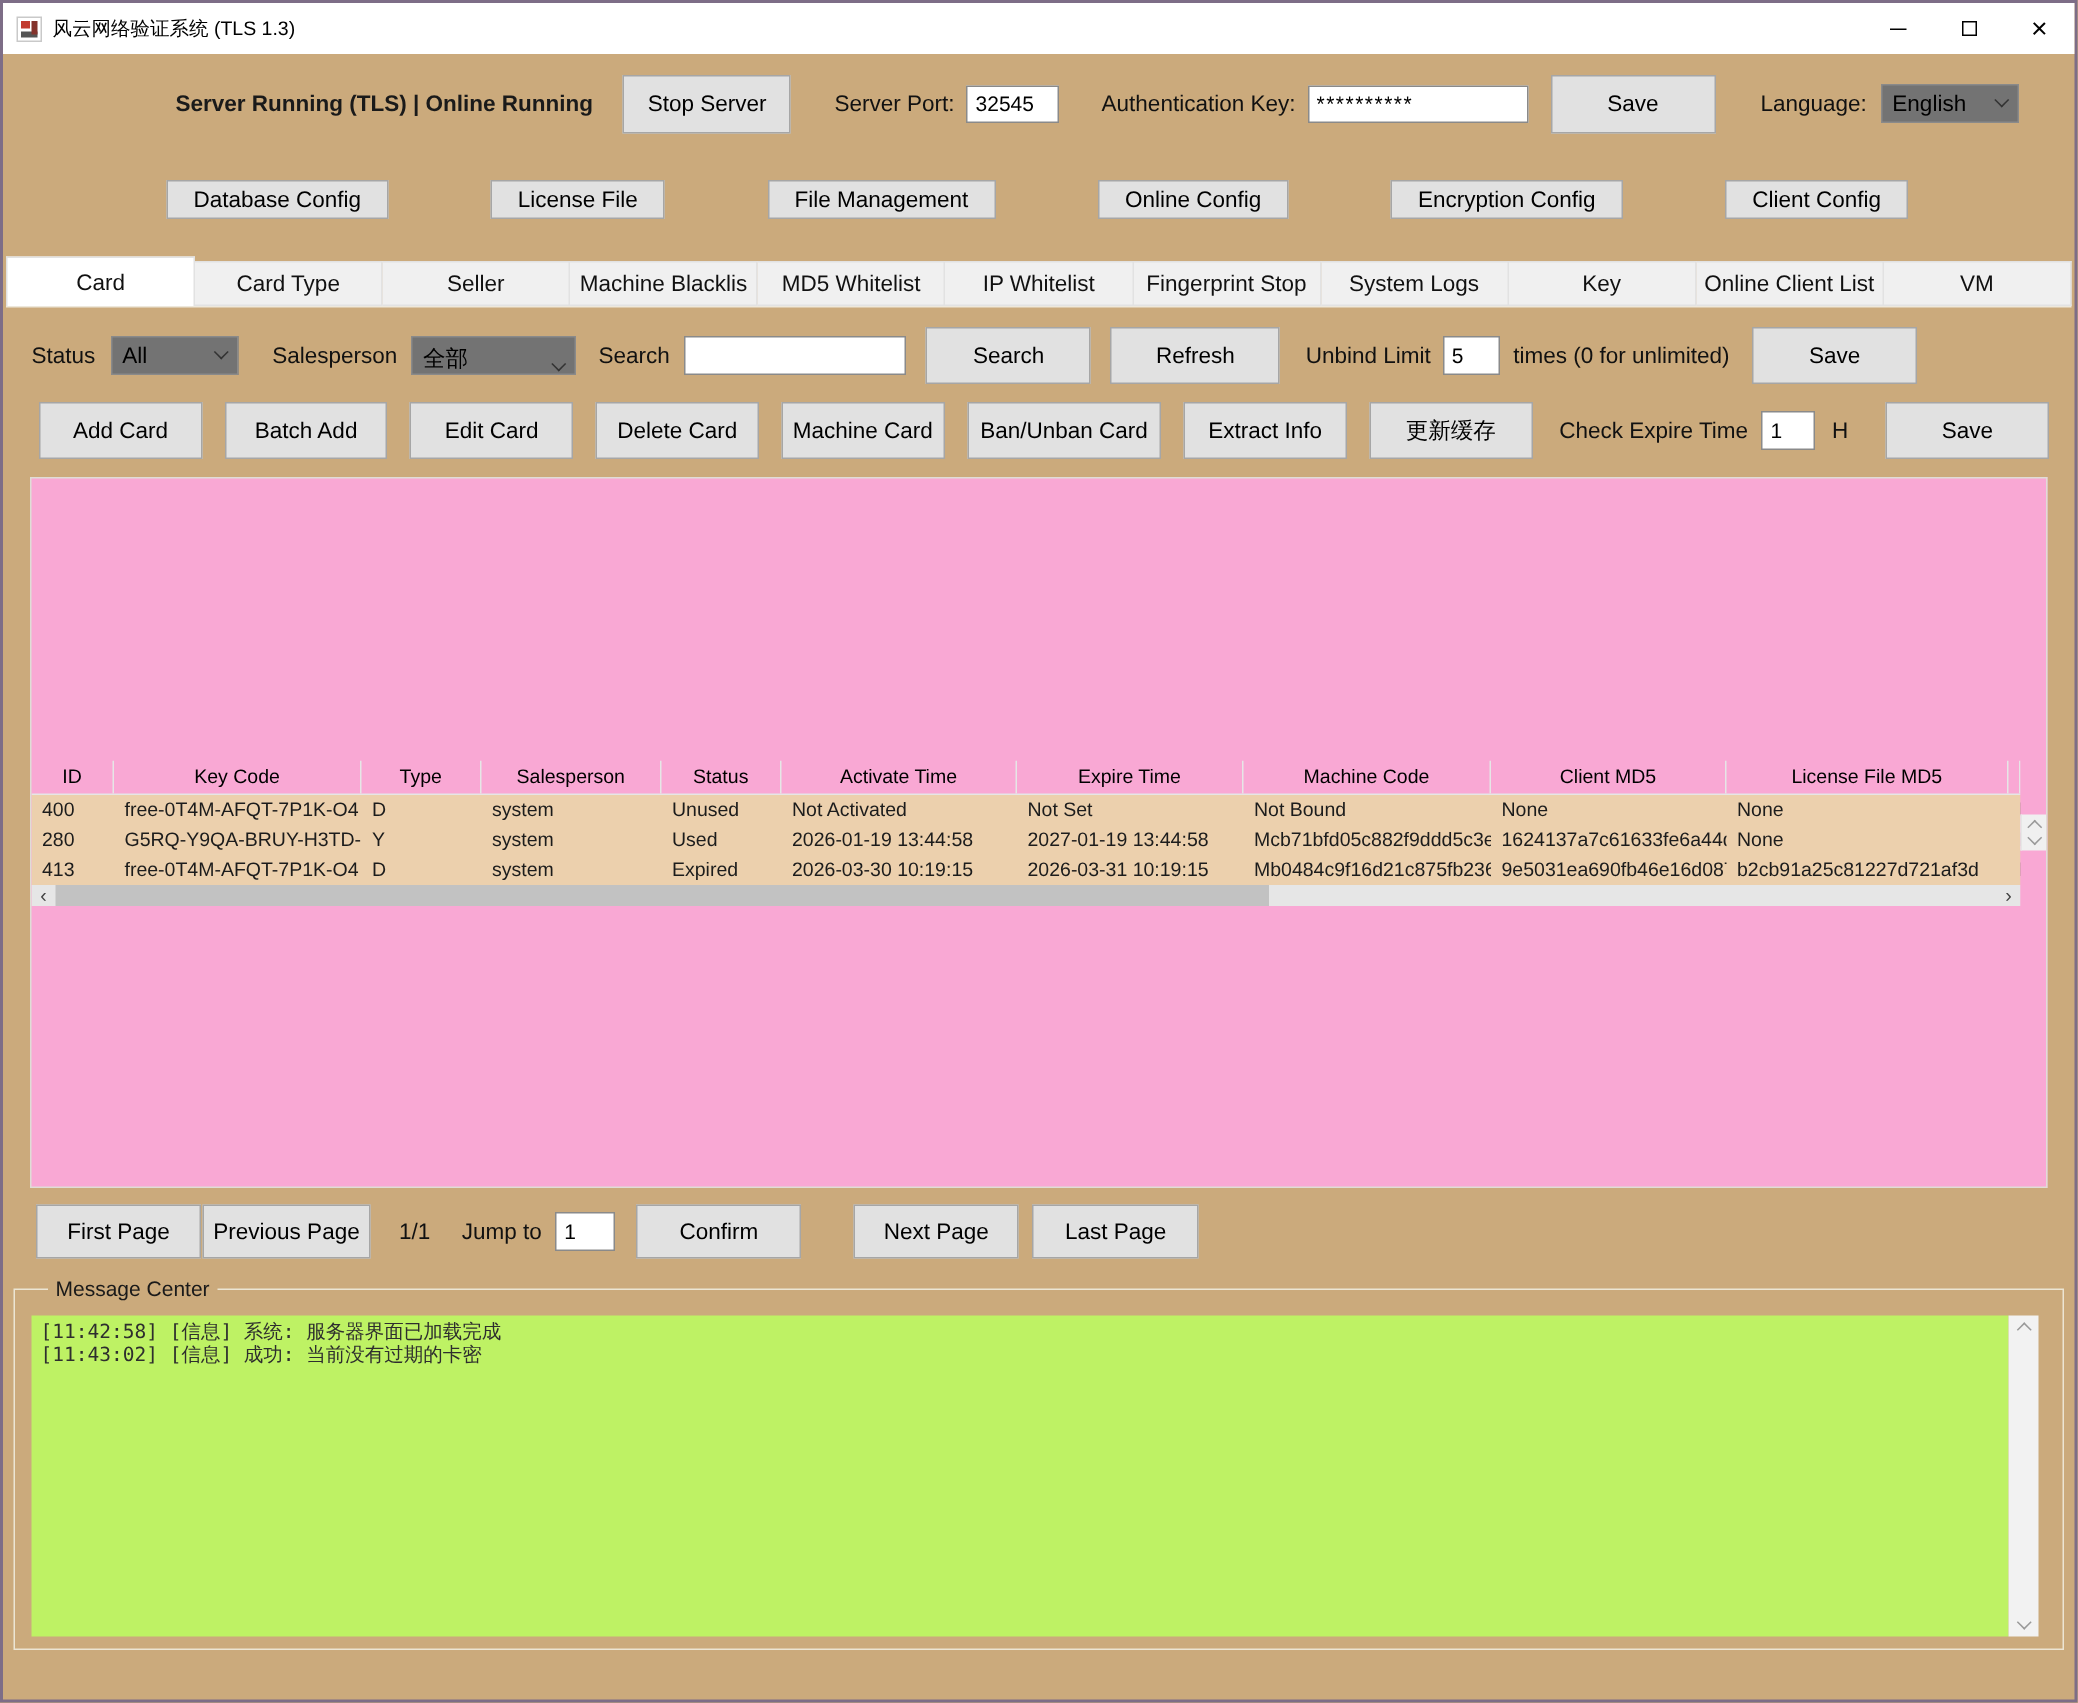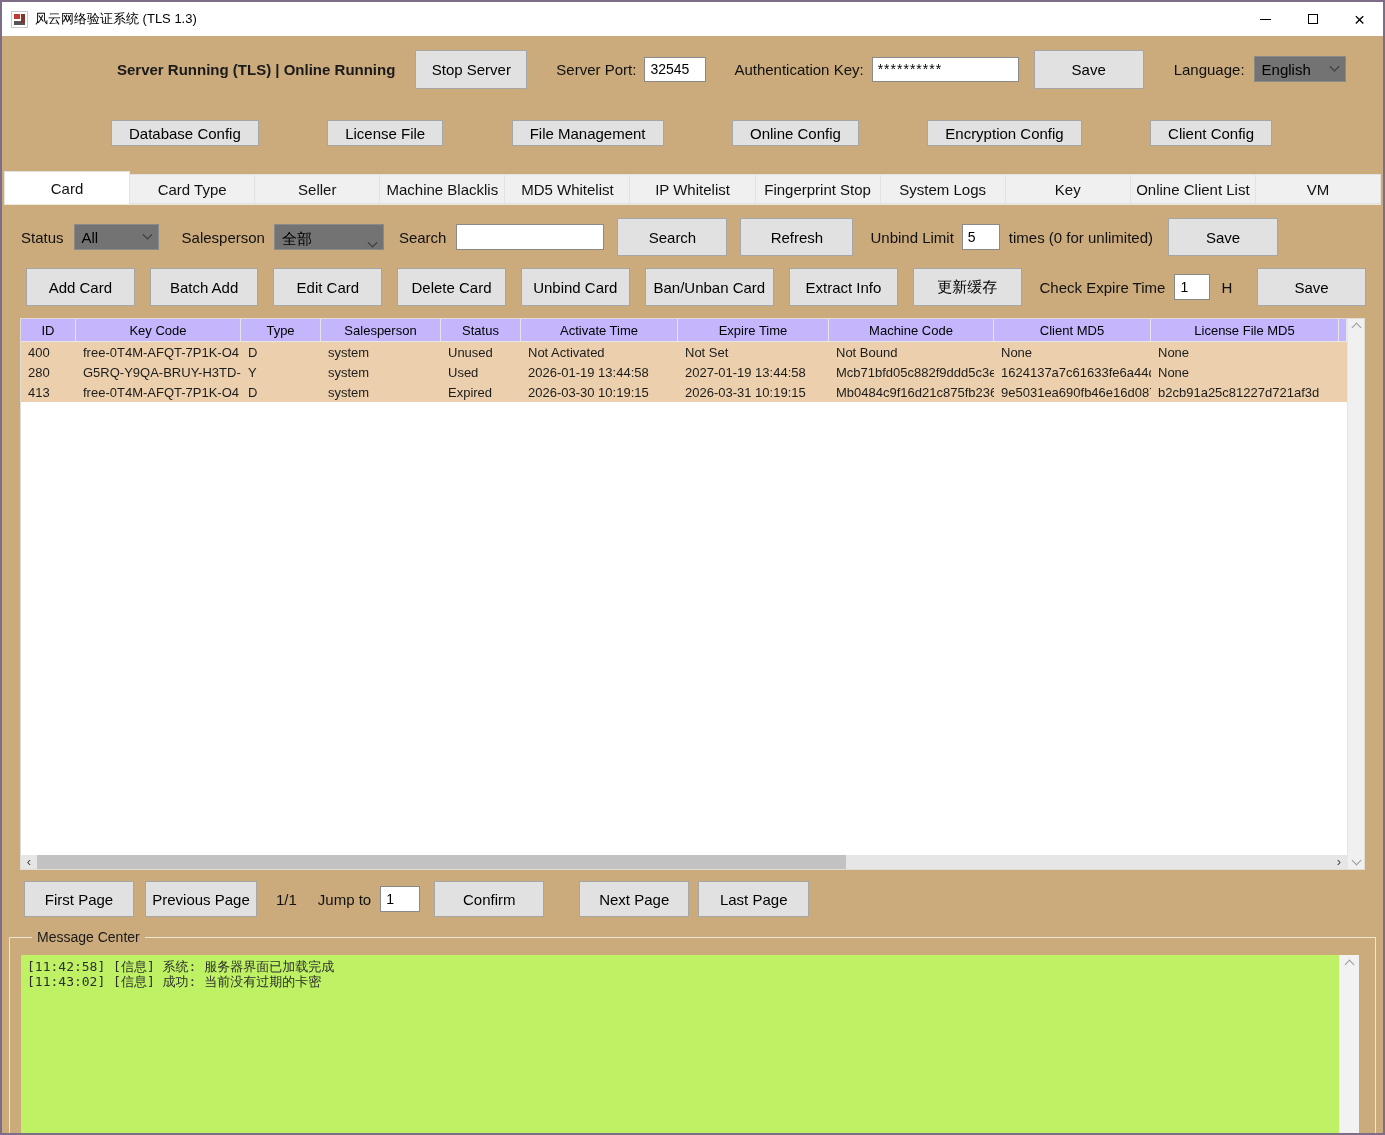--- a/index.html
+++ b/index.html
@@ -72,21 +72,21 @@
   .btn-save-filter { width: 110px; height: 38px; margin-left: 15px; }
   
   .action-bar { display: flex; align-items: center; margin: 16px 0 0 22px; height: 38px; }
   .action-bar .btn { width: 110px; height: 38px; margin-right: 15px; }
   .action-bar .btn.wide { width: 131px; }
   .expire-lbl { margin-left: 3px; }
   .expire-input { width: 36px; height: 26px; margin-left: 9px; }
   .expire-unit { margin-left: 11px; }
   .btn-save-action { width: 108px; height: 38px; margin-left: 25px; margin-right: 0; }
   
-  .table-area { display: flex; margin: 12px 16px 0 16px; height: 552px; background: #c4b5fd; border: 1px solid #e0ddd6; }
+  .table-area { display: flex; margin: 12px 16px 0 16px; height: 474px; background: #f9a8d4; border: 1px solid #e0ddd6; align-items: center; }
   .table-main { flex: 1; display: flex; flex-direction: column; overflow: hidden; min-width: 0; }
   .thead { display: flex; height: 23px; border-bottom: 1px solid #e6e6e6; flex: none; }
   .th { display: flex; align-items: center; justify-content: center; font-size: 13px; color: #000;
         border-right: 1px solid #e6e6e6; overflow: hidden; white-space: nowrap; flex: none; }
   .tr { display: flex; height: 20px; background: #ecd0ad; flex: none; }
   .td { font-size: 13px; display: flex; align-items: center; padding-left: 7px;
         overflow: hidden; white-space: nowrap; color: #1c1c1c; flex: none; }
   .c0 { width: 55px; } .c1 { width: 165px; } .c2 { width: 80px; } .c3 { width: 120px; }
   .c4 { width: 80px; } .c5 { width: 157px; } .c6 { width: 151px; } .c7 { width: 165px; }
   .c8 { width: 157px; } .c9 { width: 188px; } .c10 { flex: 1 1 0; min-width: 0; }
@@ -96,21 +96,21 @@
   .hs-thumb { width: 61%; height: 14px; background: #c2c2c2; flex: none; }
   .hs-spacer { flex: 1; }
   .vscroll { width: 17px; background: #f0f0f0; border-left: 1px solid #e6e6e6;
              display: flex; flex-direction: column; align-items: center; justify-content: space-between; padding: 5px 0; flex: none; }
   .vchev { width: 7px; height: 7px; border-right: 1px solid #9a9a9a; border-bottom: 1px solid #9a9a9a; }
   .vchev.up { transform: rotate(-135deg); }
   .vchev.down { transform: rotate(45deg); }
   
   .pagination { display: flex; align-items: center; margin: 11px 0 20px 20px; }
   .pagination .btn { width: 110px; height: 36px; }
-  .pg-prev { margin-left: 11px; width: 112px !important; }
+  .pg-prev { margin-left: 1px; width: 112px !important; }
   .pg-indicator { margin-left: 19px; }
   .pg-jump-lbl { margin-left: 21px; }
   .pg-jump-input { width: 40px; height: 26px; margin-left: 9px; }
   .pg-confirm { margin-left: 14px; }
   .pg-next { margin-left: 35px; }
   .pg-last { margin-left: 9px; width: 111px !important; }
   
   .groupbox { position: relative; margin: 17px 7px 0 7px; height: 241px; border: 1px solid #ece5d3; }
   .groupbox-title { position: absolute; top: -9px; left: 22px; background: #cbaa7c; padding: 0 5px; font-size: 14px; color: #1a1a1a; }
   .log-area { position: absolute; left: 11px; right: 16px; top: 17px; bottom: 8px; display: flex; }
@@ -197,21 +197,21 @@
     <input class="tb unbind-input" value="5" style="">
     <span class="lbl unbind-suffix">times (0 for unlimited)</span>
     <button class="btn btn-save-filter">Save</button>
   </div>
 
   <div class="action-bar">
     <button class="btn">Add Card</button>
     <button class="btn">Batch Add</button>
     <button class="btn">Edit Card</button>
     <button class="btn">Delete Card</button>
-    <button class="btn">Unbind Card</button>
+    <button class="btn">Machine Card</button>
     <button class="btn wide">Ban/Unban Card</button>
     <button class="btn">Extract Info</button>
     <button class="btn">更新缓存</button>
     <span class="lbl expire-lbl">Check Expire Time</span>
     <input class="tb expire-input" value="1" style="">
     <span class="lbl expire-unit">H</span>
     <button class="btn btn-save-action">Save</button>
   </div>
 
   <div class="table-area">

